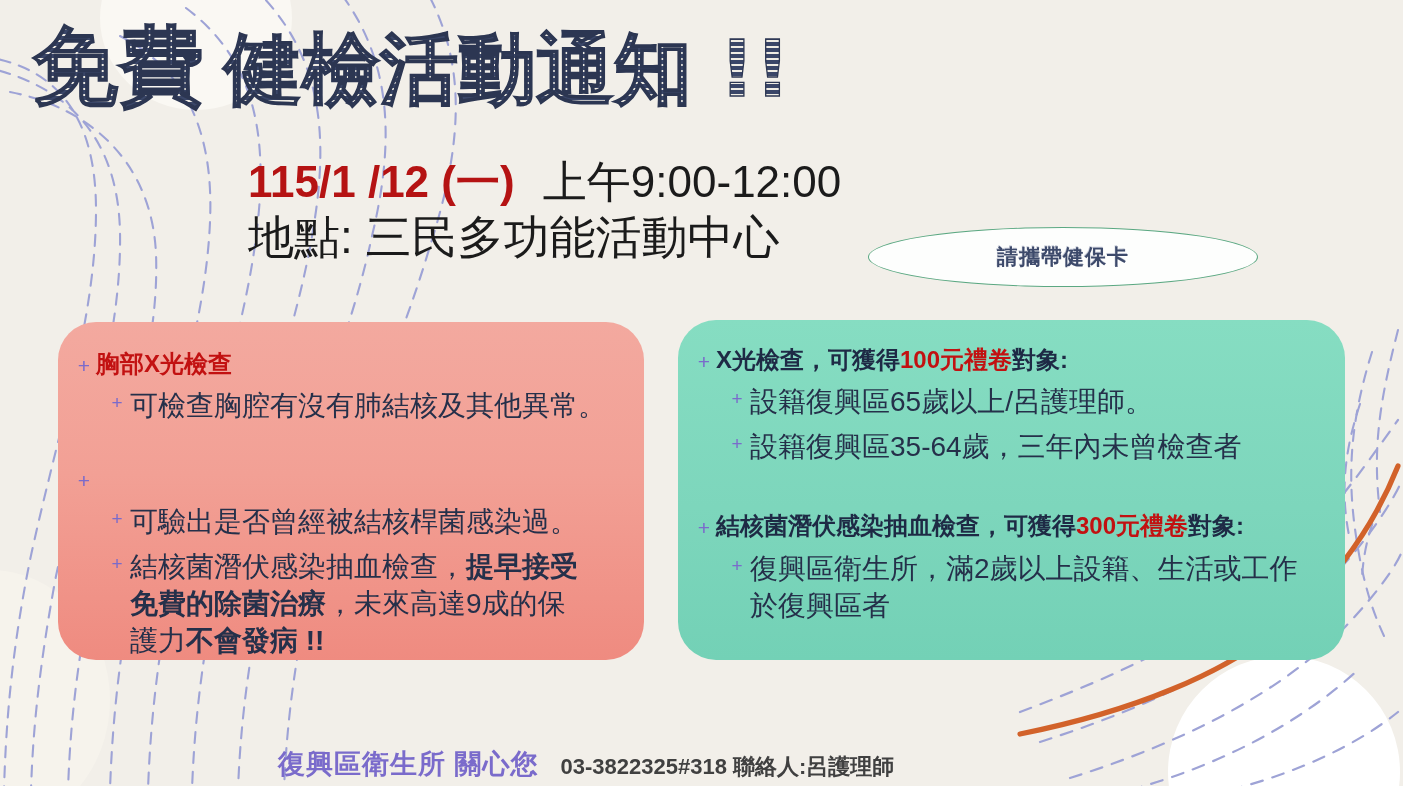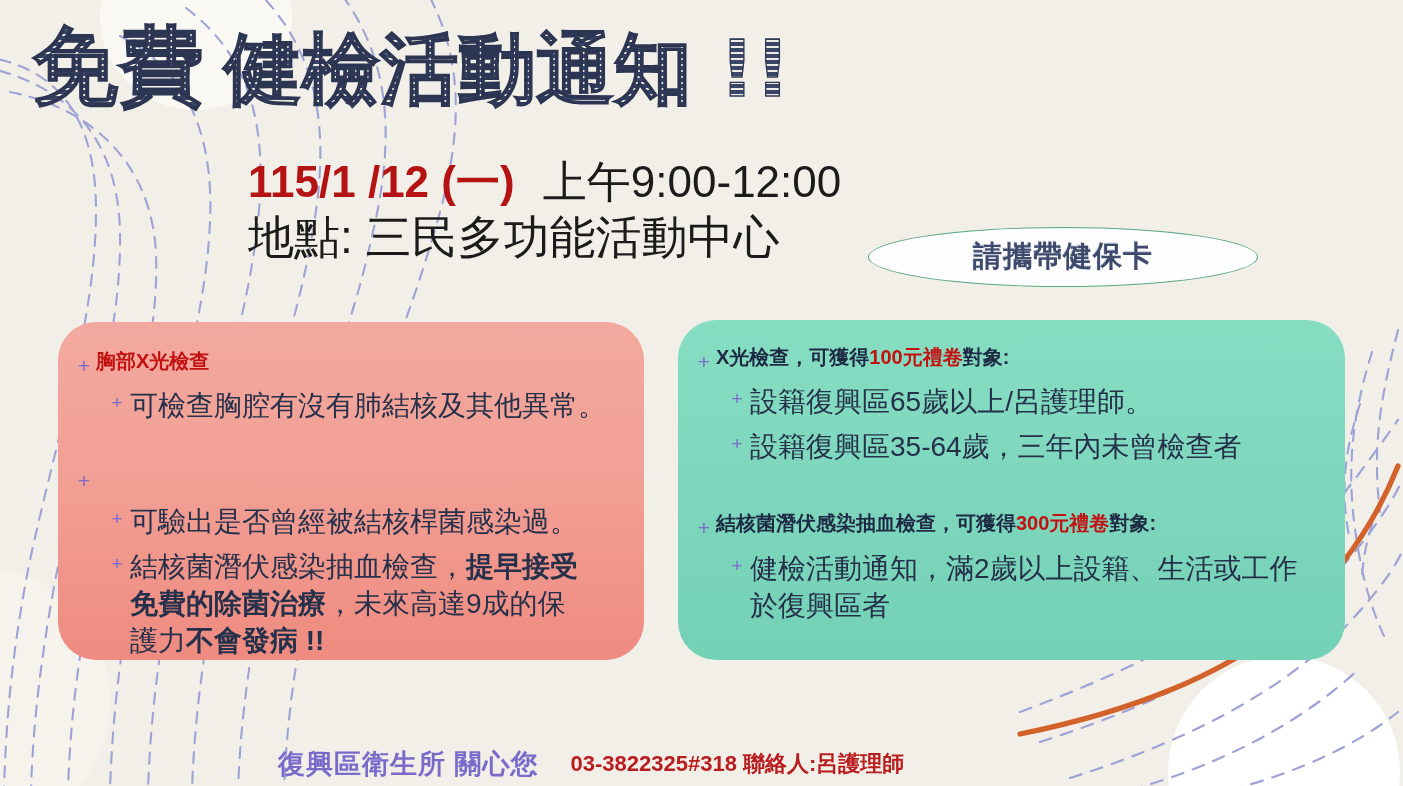--- a/index.html
+++ b/index.html
@@ -60,21 +60,21 @@
     position:absolute;
     left:868px;top:227px;
     width:388px;height:58px;
     border-radius:50%;
     background:#FDFEFD;
     border:1.6px solid #5BA882;
     display:flex;align-items:center;justify-content:center;
     z-index:6;
   }
   .badge-text{
-    font-size:29px;font-weight:800;
+    font-size:21px;font-weight:800;
     color:#3D4A6B;
     letter-spacing:1px;
     text-shadow:1px 1px 0 rgba(255,255,255,.75), -0.6px -0.6px 0 rgba(90,100,140,.35);
   }
 
   
   .panel{
     position:absolute;
     z-index:4;
     border-radius:38px;
@@ -96,53 +96,52 @@
   .l1{
     display:flex;align-items:flex-start;
     margin:0 0 2px 0;
   }
   .l1 .plus{
     color:#7A6BCB;font-size:21px;font-weight:500;
     line-height:1.35;
     width:24px;flex:none;text-align:center;
     padding-top:4px;
   }
-  .l1 .txt{font-size:20px;font-weight:800;line-height:1.3;}
+  .l1 .txt{font-size:24px;font-weight:800;line-height:1.3;}
   .l2{
     display:flex;align-items:flex-start;
     margin:8px 0 0 0;
   }
   .l2 .plus{
     color:#7A6BCB;font-size:19px;font-weight:500;
     width:26px;flex:none;text-align:center;
     padding-top:4px;margin-left:32px;
   }
   .l2 .txt{font-size:28px;font-weight:500;line-height:1.32;color:#25304A;}
 
   .c-red{color:#C21111;}
   .c-navy{color:#1E2A45;}
   .b{font-weight:800;}
   .nb{font-weight:500;}
 
   
   .footer{
     position:absolute;
     left:278px;top:746px;
-    display:flex;align-items:center;
+    display:flex;align-items:flex-end;
     z-index:5;
     white-space:nowrap;
-    gap:20px;
   }
   .footer-org{
     font-size:27px;font-weight:800;color:#7A6BCB;
     letter-spacing:1px;
   }
   .footer-contact{
-    font-size:22px;font-weight:600;color:#b91c1c;
-    margin-left:12px;
+    font-size:22px;font-weight:600;color:#404040;
+    margin-left:22px;
   }
 </style>
 </head>
 <body>
 
 <div id="poster">
 
   <svg id="bg-deco" viewBox="0 0 1403 786" width="1403" height="786" aria-hidden="true">
     <defs>
       <clipPath id="clipAll">
@@ -260,21 +259,21 @@
 
     <div style="height:40px"></div>
 
     <div class="blk">
       <div class="l1">
         <span class="plus">+</span>
         <span class="txt"><span class="c-navy b">結核菌潛伏感染抽血檢查，可獲得</span><span class="c-red b">300元禮卷</span><span class="c-navy b">對象:</span></span>
       </div>
       <div class="l2">
         <span class="plus">+</span>
-        <span class="txt">健檢活動通知，滿2歲以上設籍、生活或工作於復興區者</span>
+        <span class="txt">復興區衛生所，滿2歲以上設籍、生活或工作於復興區者</span>
       </div>
     </div>
   </div>
 
   <div class="footer">
     <span class="footer-org">復興區衛生所 關心您</span>
     <span class="footer-contact">03-3822325#318 聯絡人:呂護理師</span>
   </div>
 
 </div>

